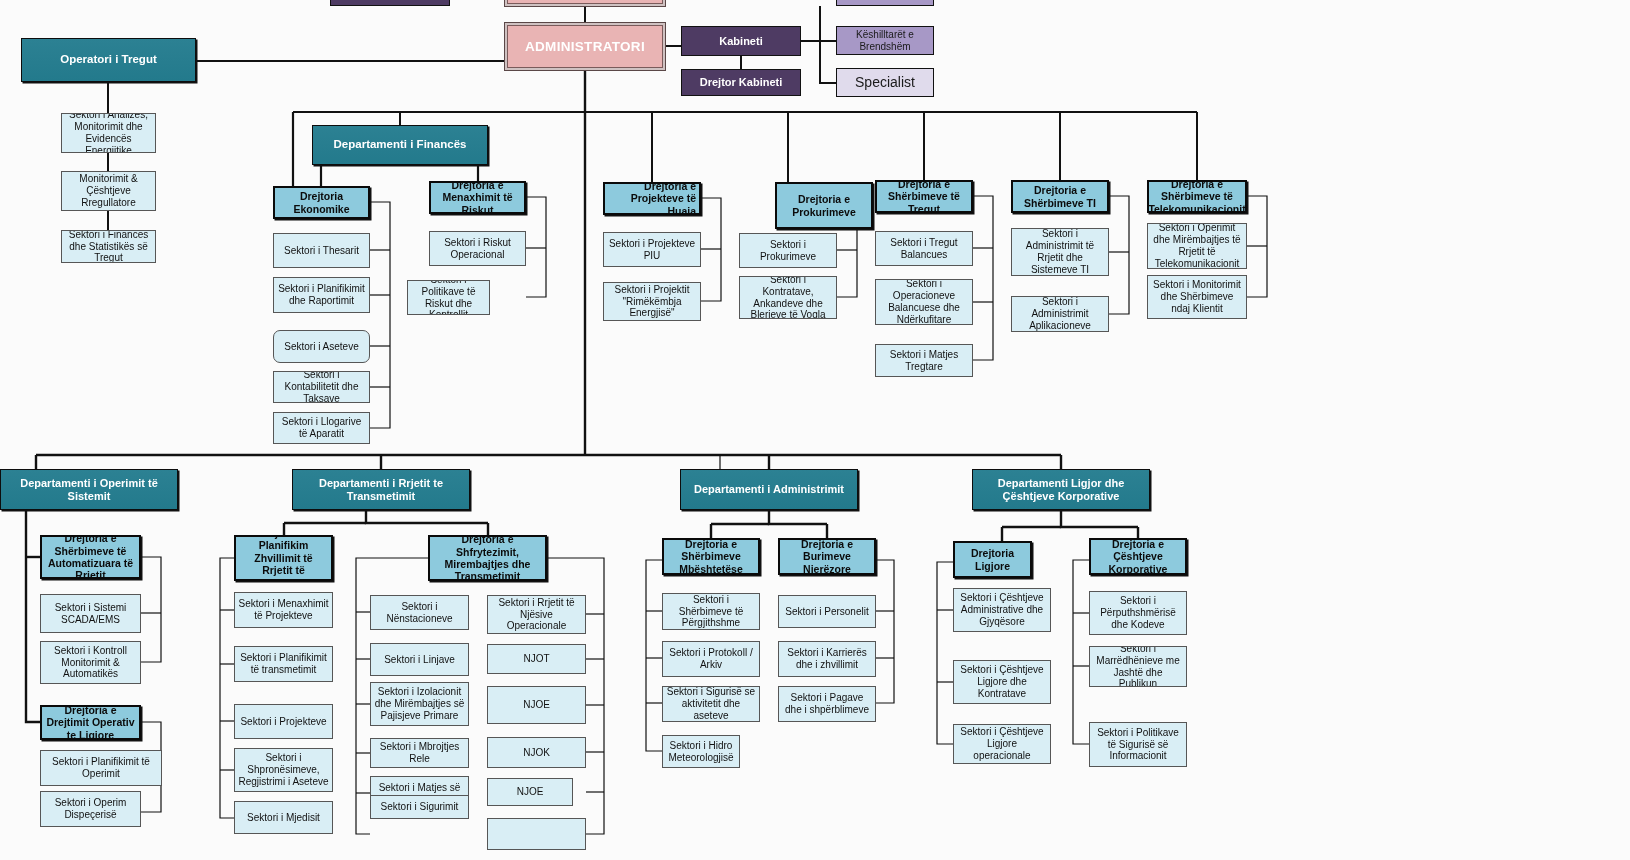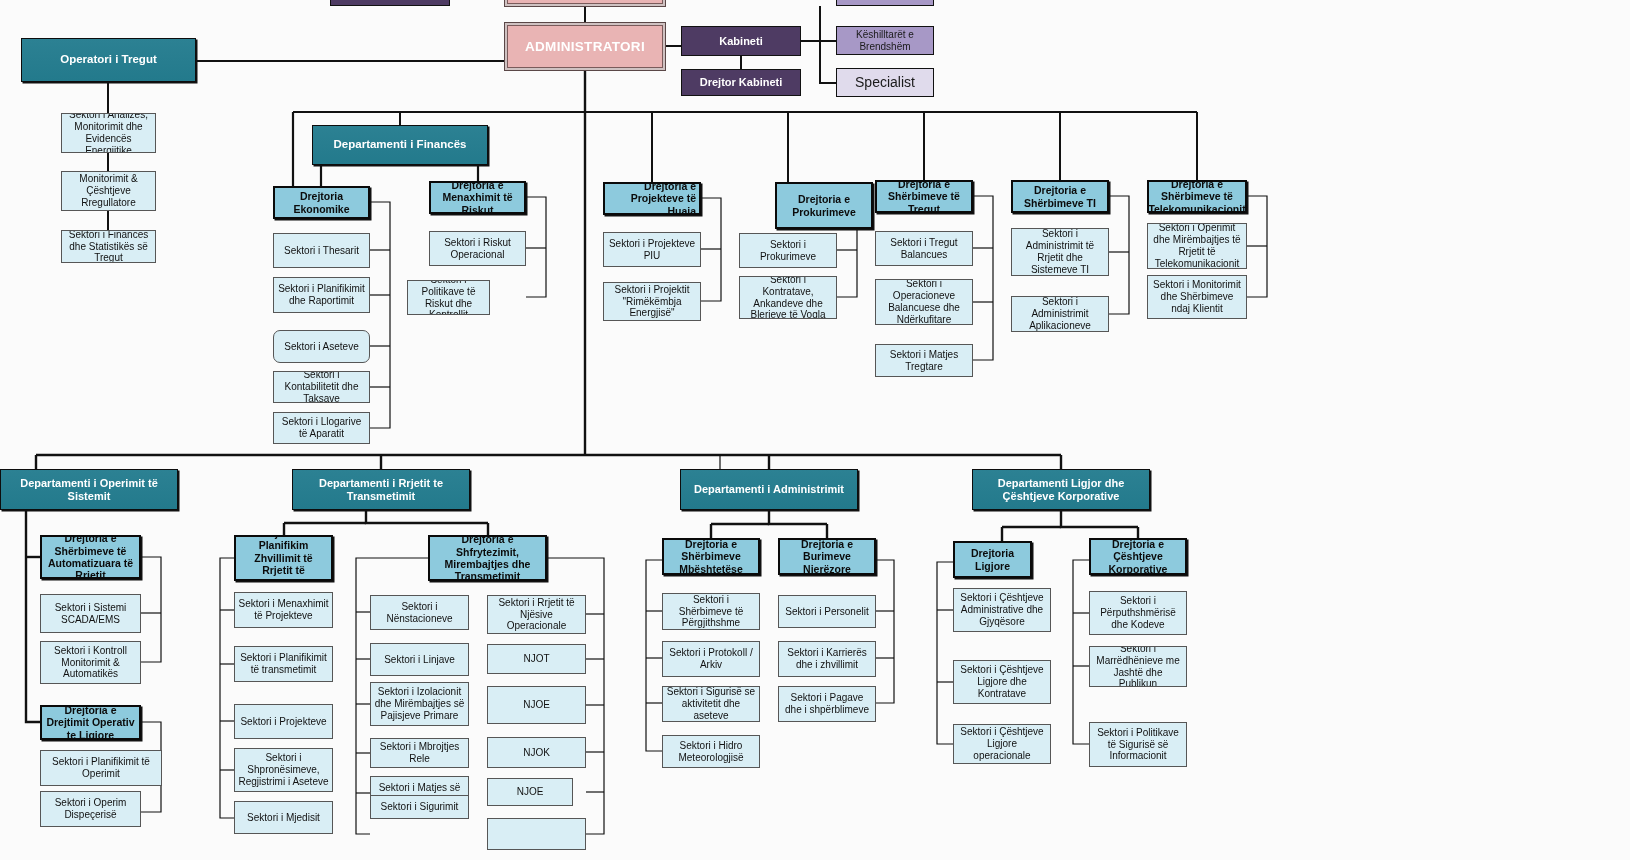--- a/index.html
+++ b/index.html
@@ -261,21 +261,21 @@
       <div class="node t-sec" style="left: 487px; top: 644px; width: 99px; height: 30px;">NJOT</div>
       <div class="node t-sec" style="left: 487px; top: 686px; width: 99px; height: 38px;">NJOE</div>
       <div class="node t-sec" style="left: 487px; top: 737px; width: 99px; height: 31px;">NJOK</div>
       <div class="node t-sec" style="left: 487px; top: 778px; width: 86px; height: 28px;">NJOE</div>
       <div class="node t-sec" style="left: 487px; top: 818px; width: 99px; height: 32px;"></div>
       <div class="node t-dept" style="left: 680px; top: 469px; width: 178px; height: 41px;">Departamenti i Administrimit</div>
       <div class="node t-dir" style="left: 662px; top: 538px; width: 98px; height: 37px;">Drejtoria e Shërbimeve Mbështetëse</div>
       <div class="node t-sec" style="left: 662px; top: 593px; width: 98px; height: 37px;">Sektori i  Shërbimeve të Përgjithshme</div>
       <div class="node t-sec" style="left: 662px; top: 641px; width: 98px; height: 36px;">Sektori i Protokoll / Arkiv</div>
       <div class="node t-sec" style="left: 662px; top: 686px; width: 98px; height: 36px;">Sektori i Sigurisë se aktivitetit dhe aseteve</div>
-      <div class="node t-sec" style="left: 662px; top: 735px; width: 98px; height: 33px;">Sektori i Hidro Meteorologjisë</div>
+      <div class="node t-sec" style="left: 662px; top: 735px; width: 78px; height: 33px;">Sektori i Hidro Meteorologjisë</div>
       <div class="node t-dir" style="left: 778px; top: 538px; width: 98px; height: 37px;">Drejtoria e Burimeve Njerëzore</div>
       <div class="node t-sec" style="left: 778px; top: 595px; width: 98px; height: 33px;">Sektori i Personelit</div>
       <div class="node t-sec" style="left: 778px; top: 641px; width: 98px; height: 36px;">Sektori i Karrierës dhe i zhvillimit</div>
       <div class="node t-sec" style="left: 778px; top: 686px; width: 98px; height: 36px;">Sektori i Pagave dhe i shpërblimeve</div>
       <div class="node t-dept" style="left: 972px; top: 469px; width: 178px; height: 41px;">Departamenti Ligjor dhe Çështjeve Korporative</div>
       <div class="node t-dir" style="left: 953px; top: 541px; width: 79px; height: 37px;">Drejtoria Ligjore</div>
       <div class="node t-sec" style="left: 953px; top: 588px; width: 98px; height: 44px;">Sektori i Çështjeve Administrative dhe Gjyqësore</div>
       <div class="node t-sec" style="left: 953px; top: 660px; width: 98px; height: 44px;">Sektori i Çështjeve Ligjore dhe Kontratave</div>
       <div class="node t-sec" style="left: 953px; top: 724px; width: 98px; height: 40px;">Sektori i Çështjeve Ligjore operacionale</div>
       <div class="node t-dir" style="left: 1089px; top: 538px; width: 98px; height: 37px;">Drejtoria e Çështjeve Korporative</div>

